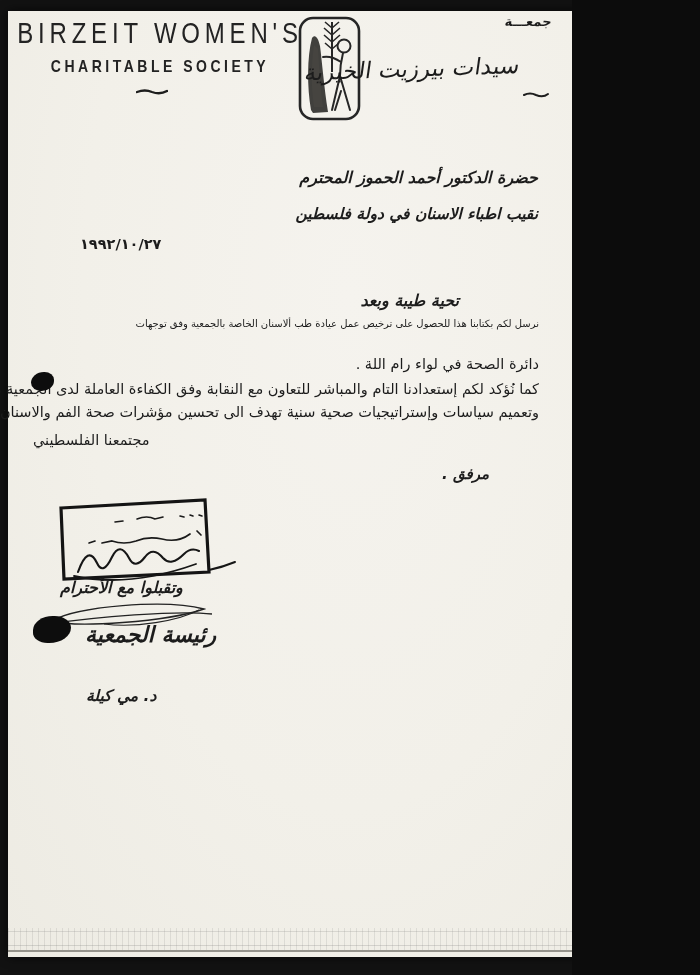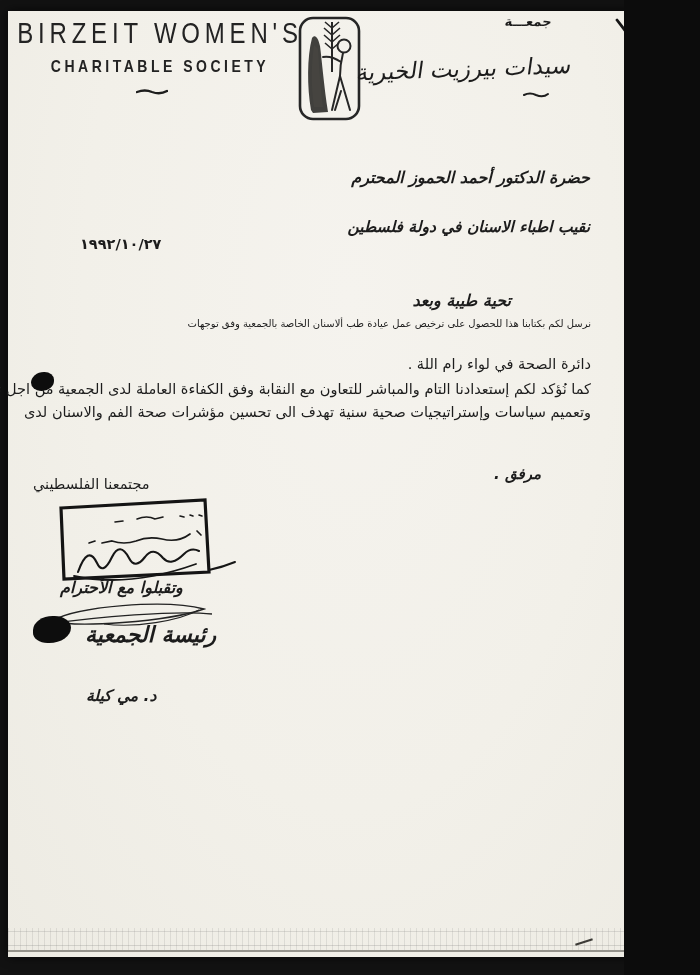--- a/index.html
+++ b/index.html
@@ -1,16 +1,16 @@
 <!DOCTYPE html>
 <html lang="en"><head>
 <meta charset="utf-8">
 <style>
   html,body{margin:0;padding:0;background:#0c0c0c;}
-  .canvas{position:relative;width:624px;height:975px;background:#121212;overflow:hidden;
+  .canvas{position:relative;width:572px;height:975px;background:#121212;overflow:hidden;
           font-family:"DejaVu Sans",sans-serif;}
   .paper{position:absolute;left:8px;top:11px;width:682px;height:946px;
          background:radial-gradient(ellipse at 50% 30%, #f5f3ee 0%, #f2f0e9 55%, #edebe3 100%);
          box-shadow:0 0 10px rgba(0,0,0,.7);}
   .abs{position:absolute;}
   .en{font-family:"Liberation Sans","DejaVu Sans",sans-serif;color:#232323;}
   .ar{font-family:"DejaVu Sans",sans-serif;direction:rtl;color:#1c1c1c;white-space:nowrap;}
   .ar-b{font-weight:700;font-style:italic;}
   .caps1{font-size:25px;letter-spacing:5px;font-weight:400;transform:scaleY(1.18) scaleX(.96);transform-origin:center top;}
   .caps2{font-size:14px;letter-spacing:3.5px;font-weight:700;transform:scaleY(1.12);transform-origin:center top;}
@@ -60,31 +60,31 @@
     </svg>
   </div>
 
   <div class="abs" style="left:614px;top:17px;">
     <svg width="38" height="46" viewBox="0 0 38 46">
       <path d="M3,3 L33,42" fill="none" stroke="#161616" stroke-width="2.8" stroke-linecap="round"></path>
     </svg>
   </div>
 
   <div class="abs ar ar-b" style="right:34px;top:168px;font-size:16px;">حضرة الدكتور أحمد الحموز المحترم</div>
-  <div class="abs ar ar-b" style="right:34px;top:218px;font-size:15.5px;">نقيب اطباء الاسنان في دولة فلسطين</div>
+  <div class="abs ar ar-b" style="right:34px;top:205px;font-size:15.5px;">نقيب اطباء الاسنان في دولة فلسطين</div>
 
   <div class="abs ar" style="left:80px;top:236px;font-size:14.5px;direction:ltr;font-weight:700;">١٩٩٢/١٠/٢٧</div>
 
   <div class="abs ar ar-b" style="right:113px;top:291px;font-size:16px;">تحية طيبة وبعد</div>
 
   <div class="abs ar" style="right:33px;top:318px;font-size:10px;margin-left:16px;">نرسل لكم بكتابنا هذا للحصول على ترخيص عمل عيادة طب ألاسنان الخاصة بالجمعية وفق توجهات</div>
   <div class="abs ar" style="right:33px;top:356px;font-size:14.5px;">دائرة الصحة في لواء رام اللة .</div>
   <div class="abs ar" style="right:33px;top:381px;font-size:14.5px;">كما نُؤكد لكم إستعدادنا التام والمباشر للتعاون مع النقابة وفق الكفاءة العاملة لدى الجمعية من اجل تبني</div>
   <div class="abs ar" style="right:33px;top:404px;font-size:14.5px;">وتعميم سياسات وإستراتيجيات صحية سنية تهدف الى تحسين مؤشرات صحة الفم والاسنان لدى</div>
-  <div class="abs ar" style="left:33px;top:432px;font-size:14.5px;margin-top:44px;">مجتمعنا الفلسطيني</div>
+  <div class="abs ar" style="left:33px;top:432px;font-size:14.5px;">مجتمعنا الفلسطيني</div>
 
   <div class="abs ar ar-b" style="right:83px;top:465px;font-size:15px;">مرفق .</div>
 
   <div class="abs" style="left:40px;top:492px;">
     <svg width="205" height="98" viewBox="0 0 205 98">
       <polygon points="21,16 165,8 169,80 24,87" fill="none" stroke="#141414" stroke-width="3.2"></polygon>
       <path d="M140,24 l4,1 m6,-2 l3,1 m6,-1 l3,1 m-65,3 q10,-4 18,0 l8,-2 m-40,4 l-8,1" fill="none" stroke="#1a1a1a" stroke-width="1.6" stroke-linecap="round"></path>
       <path d="M150,42 q-12,9 -28,5 q-14,-3 -26,2 q-12,4 -24,0 l-10,2 m95,-12 l4,4 m-112,8 l6,-2" fill="none" stroke="#1a1a1a" stroke-width="1.7" stroke-linecap="round"></path>
       <path d="M38,80 q10,-28 19,-9 q6,13 15,-6 q8,-16 17,1 q6,12 16,-1 q8,-11 18,1 q8,9 21,-4 q7,-7 15,-3" fill="none" stroke="#161616" stroke-width="2.1" stroke-linecap="round"></path>
       <path d="M34,84 q55,12 122,-12" fill="none" stroke="#161616" stroke-width="1.8" stroke-linecap="round"></path>

